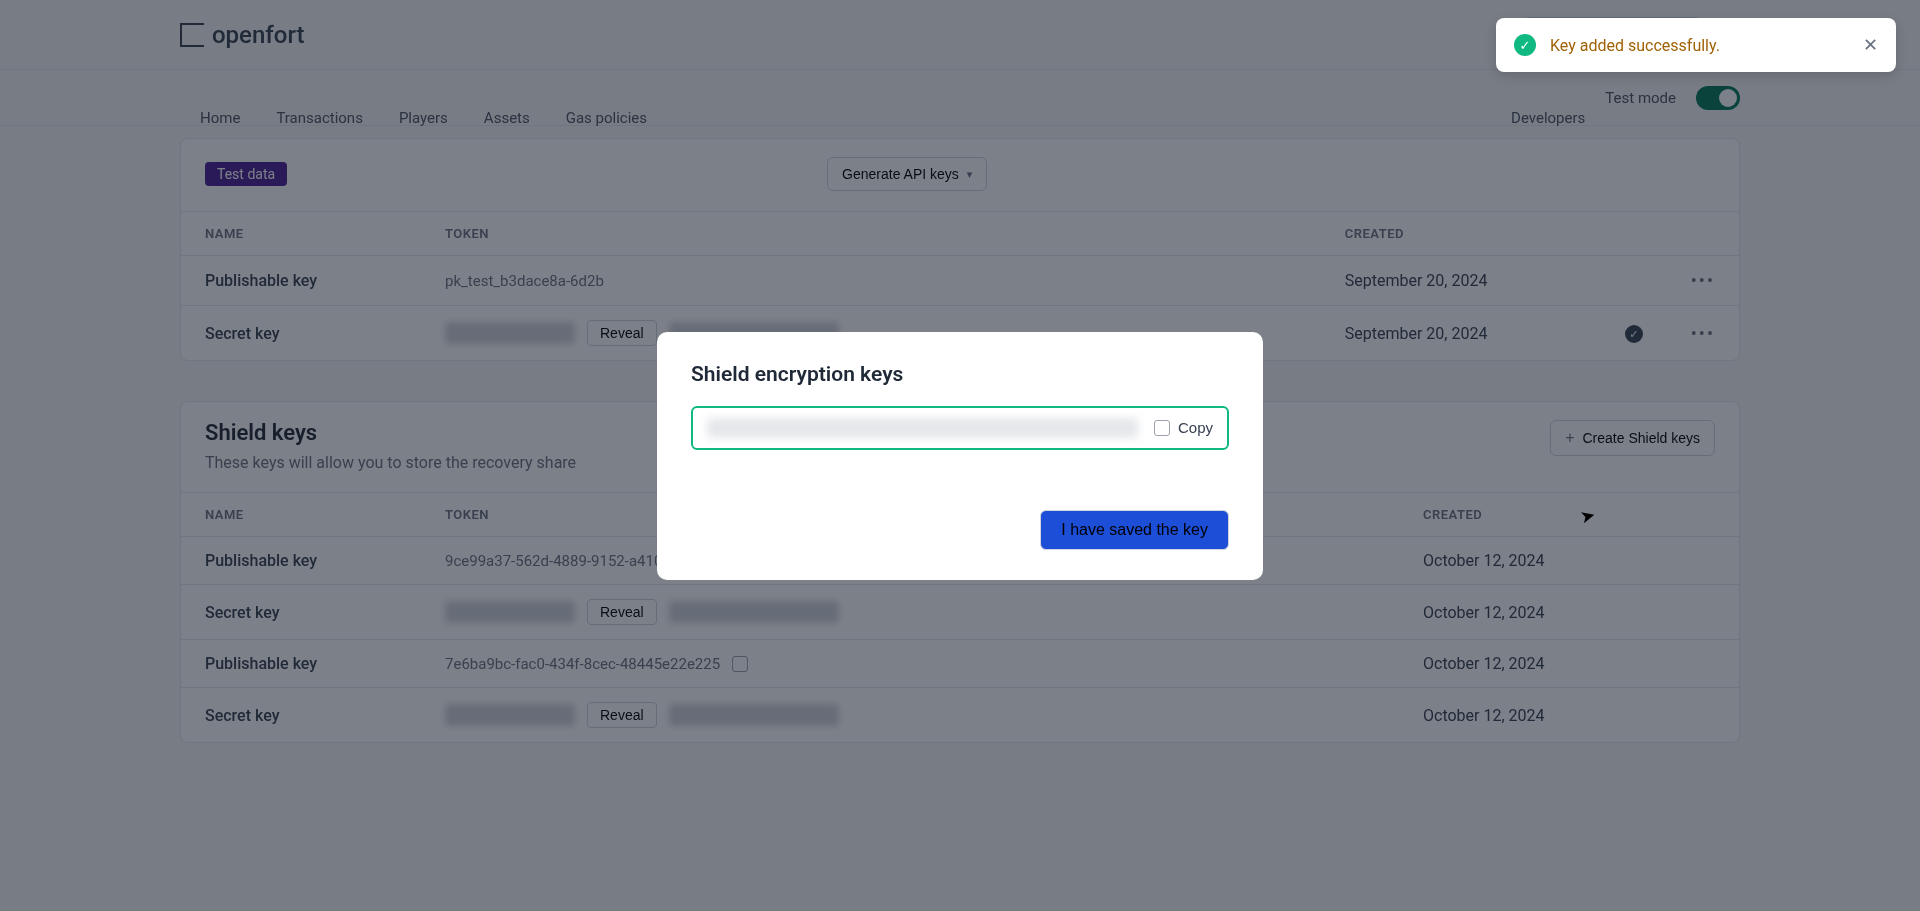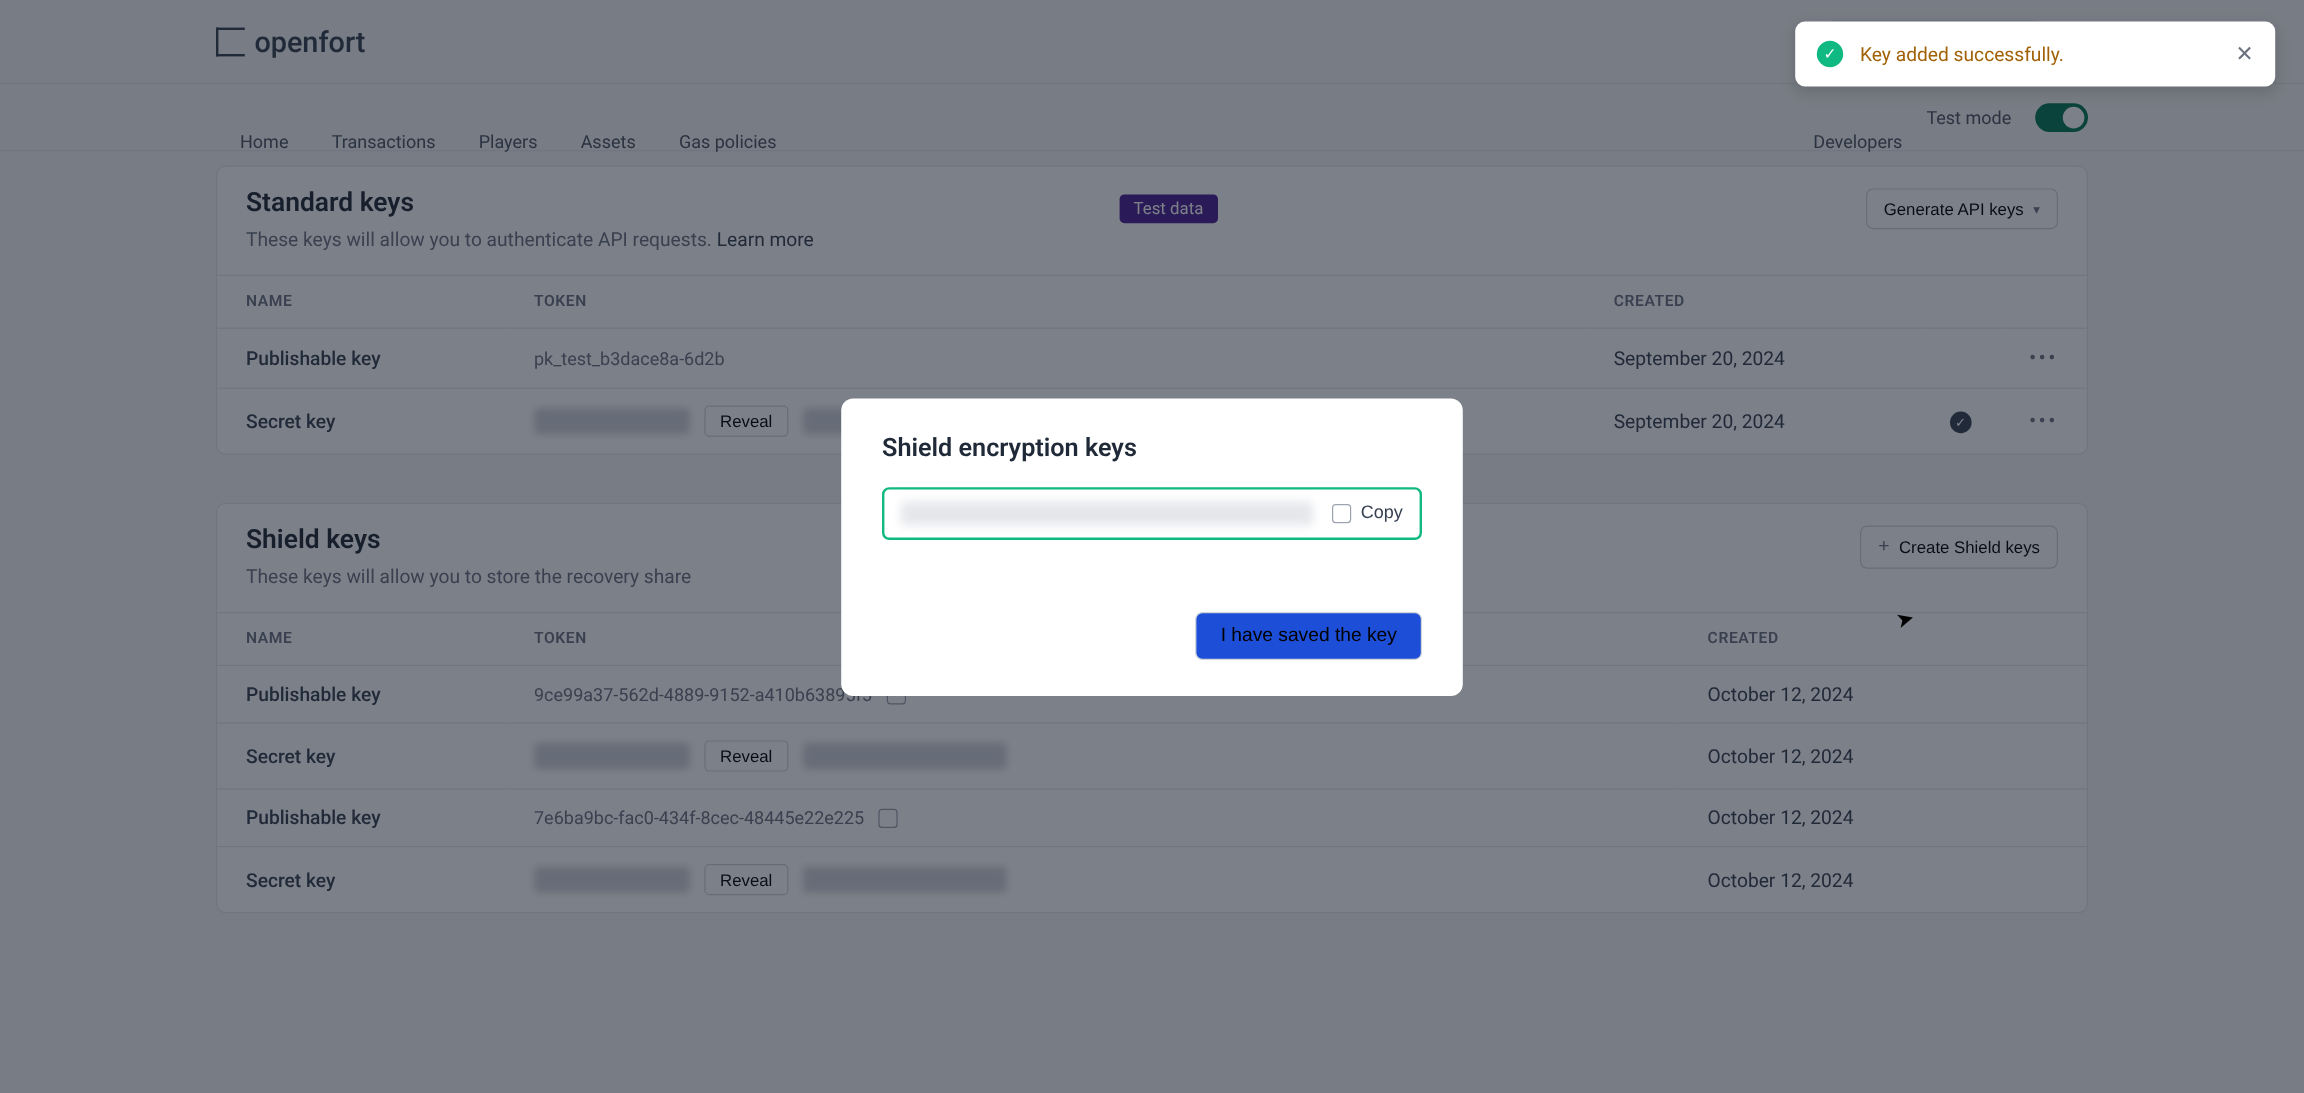--- a/index.html
+++ b/index.html
@@ -159,21 +159,21 @@
 
 
 .overlay {
   position: absolute; inset: 0;
   background: rgba(17,24,39,0.55);
   z-index: 50;
 }
 .modal {
   position: absolute;
   left: 50%; top: 50%; transform: translate(-50%, -50%);
-  width: 518px;
+  width: 606px;
   background: #fff;
   border-radius: 10px;
   padding: 30px 34px 30px 34px;
   z-index: 60;
 }
 .modal-title { font-size: 21px; font-weight: 600; margin-bottom: 20px; }
 .modal-desc { font-size: 16px; color: #374151; line-height: 1.5; margin-bottom: 18px; }
 .key-box {
   border: 2px solid #10b981; border-radius: 6px;
   padding: 10px 14px;
@@ -259,29 +259,20 @@
     <span class="nav-item">Developers</span>
     <span class="test-mode-label">Test mode</span>
     <div class="toggle"></div>
   </div>
 </div>
 
 <div class="content">
 
   <div class="section" style="margin-top: 12px;">
     <div class="section-header">
-      <div>
-        <div class="section-title-row">
-          <span class="section-title">Standard keys</span>
-          <span style="flex:1"></span>
-        </div>
-        <div class="section-desc">
-          <span>These keys will allow you to authenticate API requests. </span><a href="#">Learn more</a>
-        </div>
-      </div>
       <div style="display:flex;align-items:center;gap:540px;">
         <span class="test-data-badge">Test data</span>
         <button class="section-action">
           <span>Generate API keys</span>
           <span class="chev-down">▾</span>
         </button>
       </div>
     </div>
     <table class="tbl">
       <thead>

